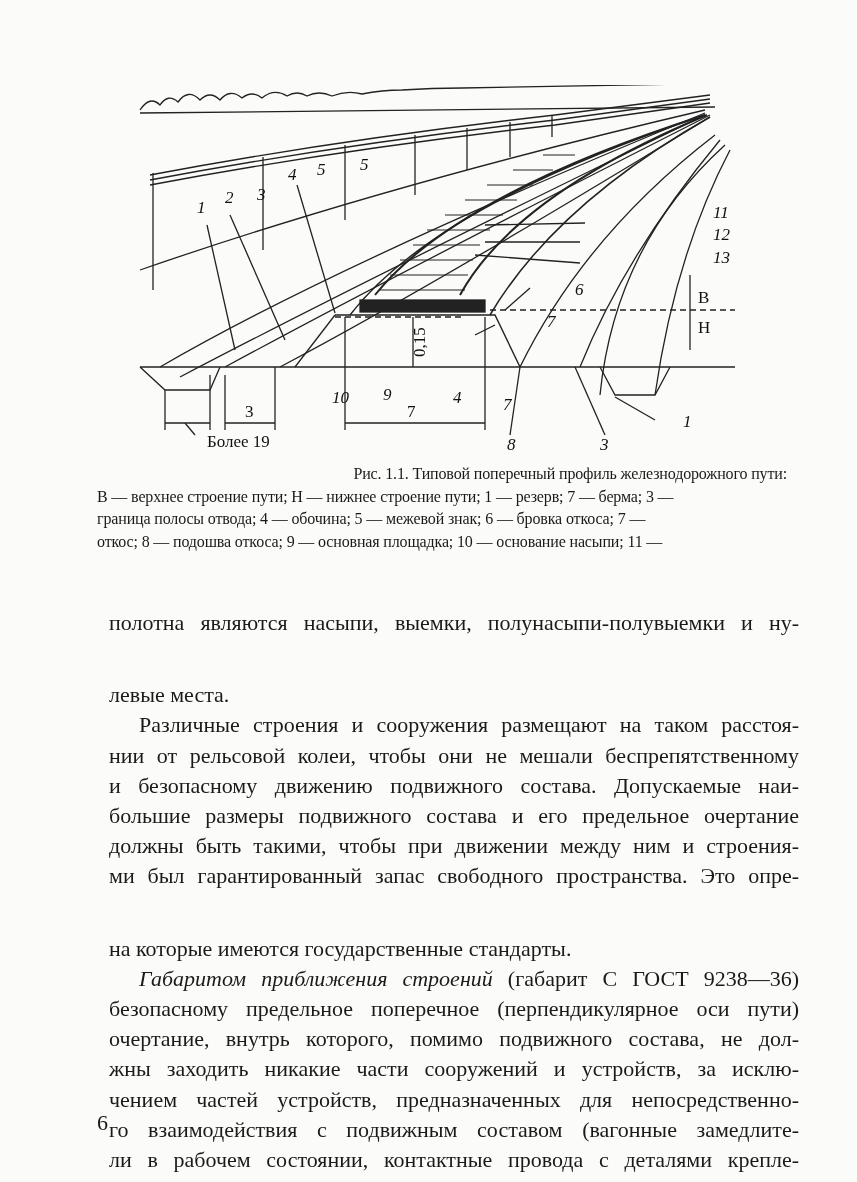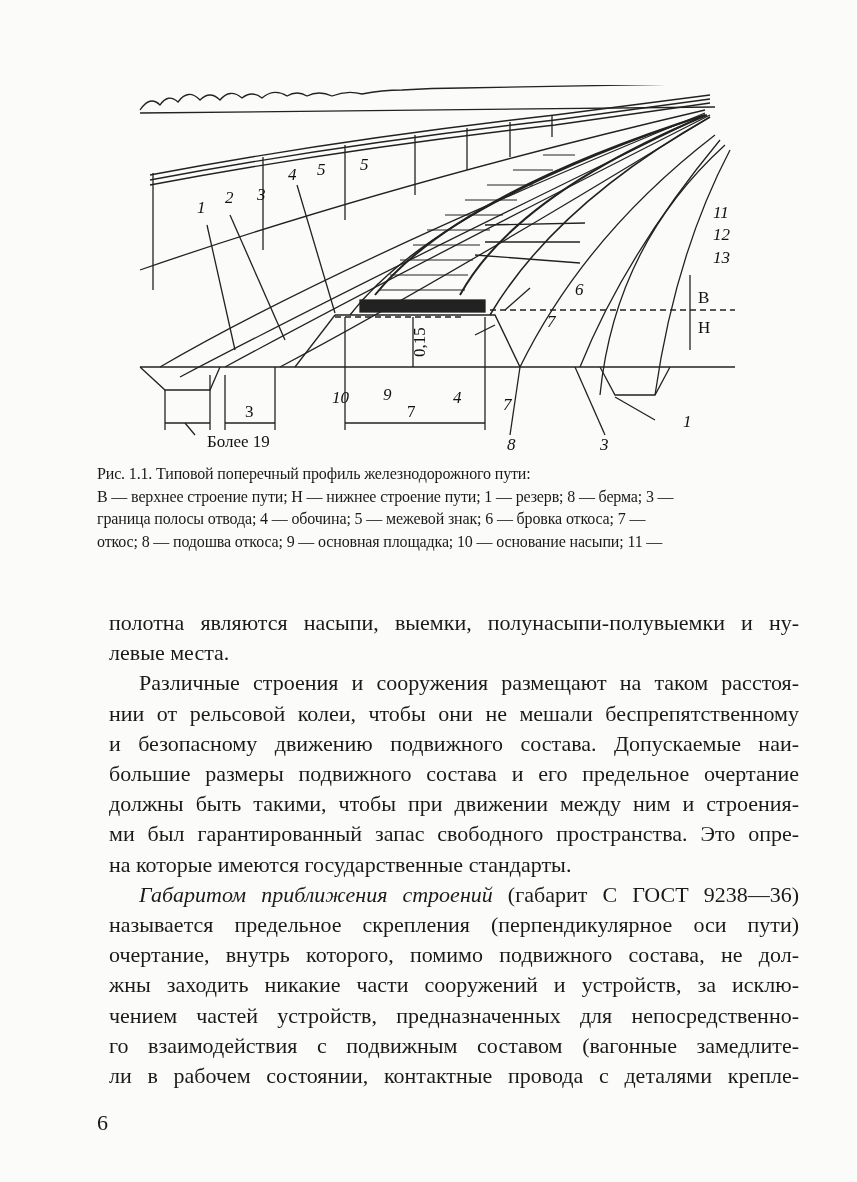--- a/index.html
+++ b/index.html
@@ -5,25 +5,25 @@
   html, body { margin:0; padding:0; }
   body {
     width:857px; height:1182px; background:#fbfbf9; position:relative; overflow:hidden;
     font-family:"Liberation Serif","DejaVu Serif",serif; color:#1a1a1a;
   }
   .figure { position:absolute; left:135px; top:85px; width:600px; height:370px; }
   .figure svg { width:100%; height:100%; }
   .fig-label { font-family:"Liberation Serif",serif; font-size:17px; fill:#111; }
   .fig-label.it { font-style:italic; }
   .caption { position:absolute; left:97px; top:463px; width:690px; font-size:16px; line-height:22.5px; letter-spacing:-0.15px; }
-  .caption .title { text-align:left; }
+  .caption .title { text-align:right; }
   .body-text { position:absolute; left:109px; top:608px; width:690px; font-size:22px; line-height:30.2px; text-align:justify; }
   .body-text p { margin:0; }
   .body-text .line { display:block; text-align:justify; text-align-last:justify; }
-  .body-text .last { text-align-last:left; }
+  .body-text .last { text-align-last:left;margin-top:42px; }
   .page-number { position:absolute; left:97px; top:1110px; font-size:22px; }
 </style>
 </head>
 <body>
 
 <div class="figure">
   <svg viewBox="0 0 600 370">
     <g stroke="#222" fill="none" stroke-width="1.3">
 
       <path d="M5,25 q10,-15 20,-5 q8,-12 18,-3 q10,-14 22,-2 q10,-10 20,0 q10,-12 22,-2 q10,-8 20,0 q12,-10 25,-2 q10,-6 20,0 q12,-6 25,0 q15,-6 30,-2 q20,-4 40,-4 q30,-2 60,-2 l280,-5"></path>
@@ -129,42 +129,42 @@
       <text class="fig-label" x="72" y="362">Более 19</text>
       <text class="fig-label it" x="372" y="365">8</text>
       <text class="fig-label it" x="465" y="365">3</text>
       <text class="fig-label it" x="548" y="342">1</text>
     </g>
   </svg>
 </div>
 
 <div class="caption">
   <div class="title">Рис. 1.1. Типовой поперечный профиль железнодорожного пути:</div>
-  <div class="line">В — верхнее строение пути; Н — нижнее строение пути; 1 — резерв; 8 — берма; 3 —</div>
+  <div class="line">В — верхнее строение пути; Н — нижнее строение пути; 1 — резерв; 7 — берма; 3 —</div>
   <div class="line">граница полосы отвода; 4 — обочина; 5 — межевой знак; 6 — бровка откоса; 7 —</div>
   <div class="line">откос; 8 — подошва откоса; 9 — основная площадка; 10 — основание насыпи; 11 —</div>
 </div>
 
 <div class="body-text">
   <p>
     <span class="line">полотна являются насыпи, выемки, полунасыпи-полувыемки и ну-</span>
     <span class="line last">левые места.</span>
   </p>
   <p>
     <span class="line" style="text-indent:30px">Различные строения и сооружения размещают на таком расстоя-</span>
     <span class="line">нии от рельсовой колеи, чтобы они не мешали беспрепятственному</span>
     <span class="line">и безопасному движению подвижного состава. Допускаемые наи-</span>
     <span class="line">большие размеры подвижного состава и его предельное очертание</span>
     <span class="line">должны быть такими, чтобы при движении между ним и строения-</span>
     <span class="line">ми был гарантированный запас свободного пространства. Это опре-</span>
     <span class="line last">на которые имеются государственные стандарты.</span>
   </p>
   <p>
     <span class="line" style="text-indent:30px"><i>Габаритом приближения строений</i><span> (габарит С ГОСТ 9238—36)</span></span>
-    <span class="line">называется предельное скрепления (перпендикулярное оси пути)</span>
+    <span class="line">безопасному предельное поперечное (перпендикулярное оси пути)</span>
     <span class="line">очертание, внутрь которого, помимо подвижного состава, не дол-</span>
     <span class="line">жны заходить никакие части сооружений и устройств, за исклю-</span>
     <span class="line">чением частей устройств, предназначенных для непосредственно-</span>
     <span class="line">го взаимодействия с подвижным составом (вагонные замедлите-</span>
     <span class="line">ли в рабочем состоянии, контактные провода с деталями крепле-</span>
   </p>
 </div>
 
 <div class="page-number">6</div>
 

